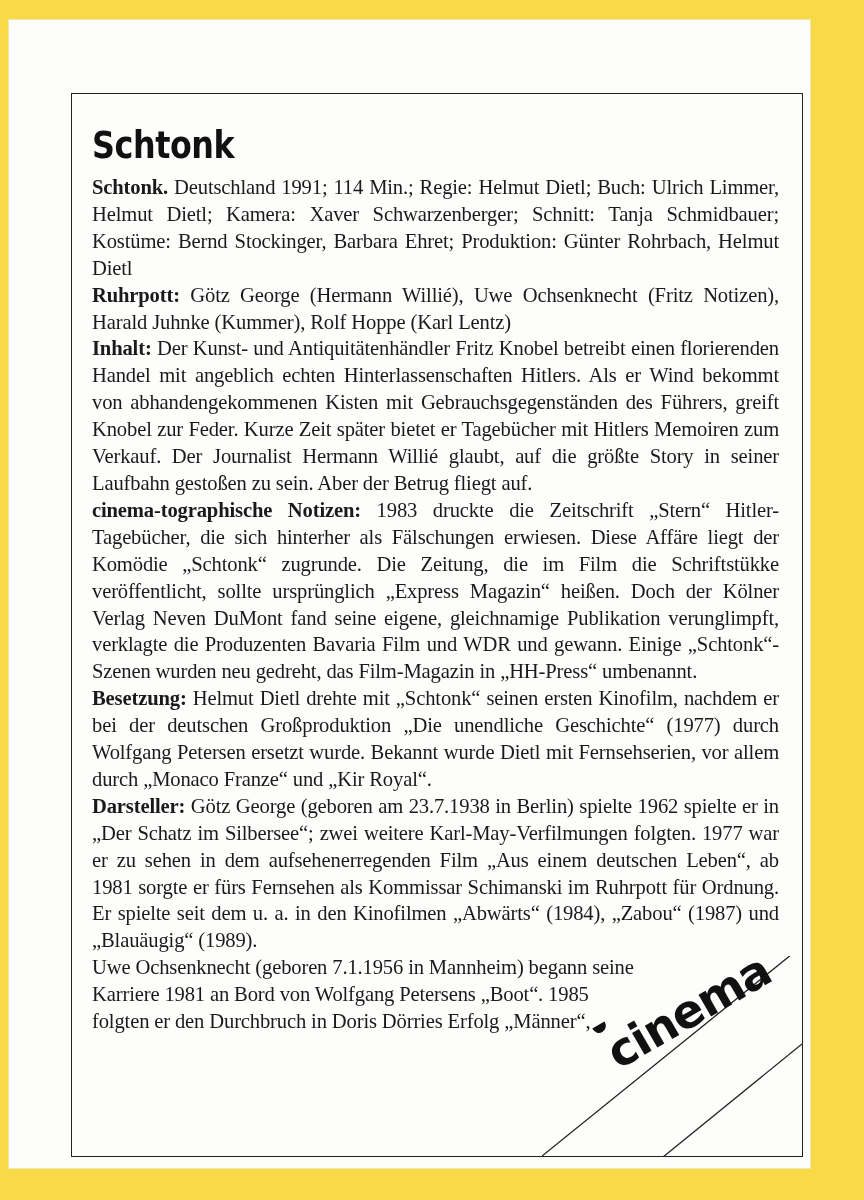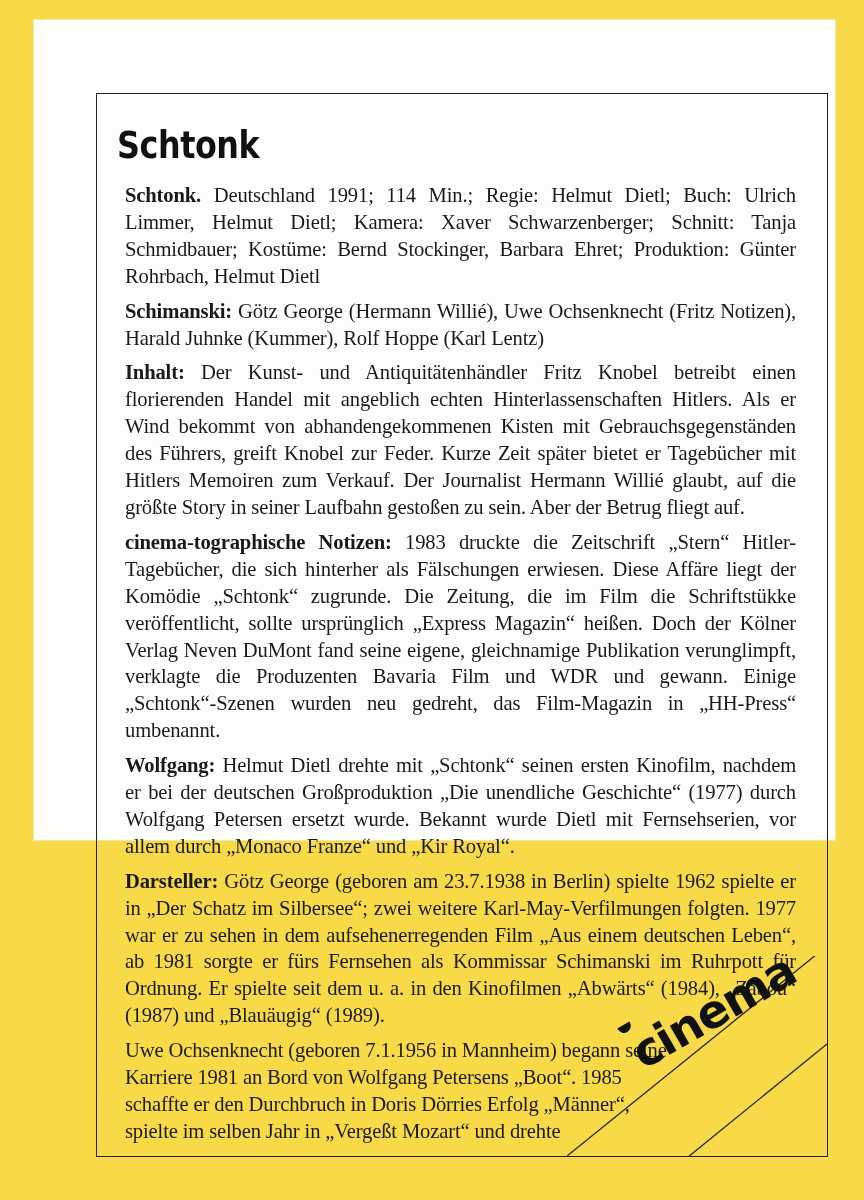--- a/index.html
+++ b/index.html
@@ -4,21 +4,21 @@
 <style>
   html, body { margin:0; padding:0; }
   body {
     width:864px; height:1200px; overflow:hidden;
     background:#f8da48;
     position:relative;
     font-family:"Liberation Serif","DejaVu Serif",serif;
     color:#1a1a1a;
   }
   .card {
-    position:absolute; left:34px; top:20px; width:801px; height:820px;
+    position:absolute; left:9px; top:20px; width:801px; height:1148px;
     background:#fdfdfc;
     box-shadow: 0 0 0 1px #efe7b0;
   }
   .frame {
     position:absolute; left:62px; top:73px; width:732px; height:1064px;
     border:1.6px solid #222;
     box-sizing:border-box;
     overflow:hidden;
   }
   .title {
@@ -27,21 +27,21 @@
     font-weight:bold; font-size:37px; letter-spacing:-0.5px;
     transform:scaleX(0.86); transform-origin:left top;
     color:#111;
   }
   .body {
     position:absolute; left:20px; top:80px; width:687px;
     font-size:20.6px; line-height:26.9px;
     text-align:justify;
     letter-spacing:-0.15px;
   }
-  .para { margin:8px; }
+  .para { margin:0; }
   .para b { font-weight:bold; }
   .para.last { text-align:left; }
   .logo-area {
     position:absolute; right:0; bottom:0; width:260px; height:200px;
     pointer-events:none;
   }
   .logo-area svg { position:absolute; left:0; top:0; }
   .cinema-logo {
     position:absolute; left:80px; top:74px;
     font-family:"DejaVu Sans","Liberation Sans",sans-serif;
@@ -57,30 +57,29 @@
 </style>
 </head>
 <body>
 
 <div class="card">
   <div class="frame">
     <div class="title">Schtonk</div>
 
     <div class="body">
       <p class="para"><b>Schtonk.</b><span> Deutschland 1991; 114 Min.; Regie: Helmut Dietl; Buch: Ulrich Limmer, Helmut Dietl; Kamera: Xaver Schwarzenberger; Schnitt: Tanja Schmidbauer; Kostüme: Bernd Stockinger, Barbara Ehret; Produktion: Günter Rohrbach, Helmut Dietl</span></p>
-      <p class="para"><b>Schimanski:</b><span> Götz George (Hermann Willié), Uwe Ochsenknecht (Fritz Notizen), Harald Juhnke (Kummer), Rolf Hoppe (Karl Lentz)</span></p>
+      <p class="para"><b>Ruhrpott:</b><span> Götz George (Hermann Willié), Uwe Ochsenknecht (Fritz Notizen), Harald Juhnke (Kummer), Rolf Hoppe (Karl Lentz)</span></p>
       <p class="para"><b>Inhalt:</b><span> Der Kunst- und Antiquitätenhändler Fritz Knobel betreibt einen florierenden Handel mit angeblich echten Hinterlassenschaften Hitlers. Als er Wind bekommt von abhandengekommenen Kisten mit Gebrauchsgegenständen des Führers, greift Knobel zur Feder. Kurze Zeit später bietet er Tagebücher mit Hitlers Memoiren zum Verkauf. Der Journalist Hermann Willié glaubt, auf die größte Story in seiner Laufbahn gestoßen zu sein. Aber der Betrug fliegt auf.</span></p>
       <p class="para"><b>cinema-tographische Notizen:</b><span> 1983 druckte die Zeitschrift „Stern“ Hitler-Tagebücher, die sich hinterher als Fälschungen erwiesen. Diese Affäre liegt der Komödie „Schtonk“ zugrunde. Die Zeitung, die im Film die Schriftstükke veröffentlicht, sollte ursprünglich „Express Magazin“ heißen. Doch der Kölner Verlag Neven DuMont fand seine eigene, gleichnamige Publikation verunglimpft, verklagte die Produzenten Bavaria Film und WDR und gewann. Einige „Schtonk“-Szenen wurden neu gedreht, das Film-Magazin in „HH-Press“ umbenannt.</span></p>
-      <p class="para"><b>Wolfgang:</b><span> Helmut Dietl drehte mit „Schtonk“ seinen ersten Kinofilm, nachdem er bei der deutschen Großproduktion „Die unendliche Geschichte“ (1977) durch Wolfgang Petersen ersetzt wurde. Bekannt wurde Dietl mit Fernsehserien, vor allem durch „Monaco Franze“ und „Kir Royal“.</span></p>
+      <p class="para"><b>Besetzung:</b><span> Helmut Dietl drehte mit „Schtonk“ seinen ersten Kinofilm, nachdem er bei der deutschen Großproduktion „Die unendliche Geschichte“ (1977) durch Wolfgang Petersen ersetzt wurde. Bekannt wurde Dietl mit Fernsehserien, vor allem durch „Monaco Franze“ und „Kir Royal“.</span></p>
       <p class="para"><b>Darsteller:</b><span> Götz George (geboren am 23.7.1938 in Berlin) spielte 1962 spielte er in „Der Schatz im Silbersee“; zwei weitere Karl-May-Verfilmungen folgten. 1977 war er zu sehen in dem aufsehenerregenden Film „Aus einem deutschen Leben“, ab 1981 sorgte er fürs Fernsehen als Kommissar Schimanski im Ruhrpott für Ordnung. Er spielte seit dem u. a. in den Kinofilmen „Abwärts“ (1984), „Zabou“ (1987) und „Blauäugig“ (1989).</span></p>
       <div class="para last">
         <div>Uwe Ochsenknecht (geboren 7.1.1956 in Mannheim) begann seine</div>
         <div>Karriere 1981 an Bord von Wolfgang Petersens „Boot“. 1985</div>
-        <div>schaffte er den Durchbruch in Doris Dörries Erfolg „Männer“,</div>
-        <div>spielte im selben Jahr in „Vergeßt Mozart“ und drehte</div>
+        <div>folgten er den Durchbruch in Doris Dörries Erfolg „Männer“,</div>
       </div>
     </div>
 
     <div class="logo-area">
       <svg width="260" height="200">
         <line x1="0" y1="200" x2="260" y2="-10" stroke="#222" stroke-width="1.3"></line>
         <line x1="110" y1="210" x2="260" y2="88" stroke="#222" stroke-width="1.3"></line>
       </svg>
       <div class="cinema-logo">
         <span class="cinema-dot"></span>

